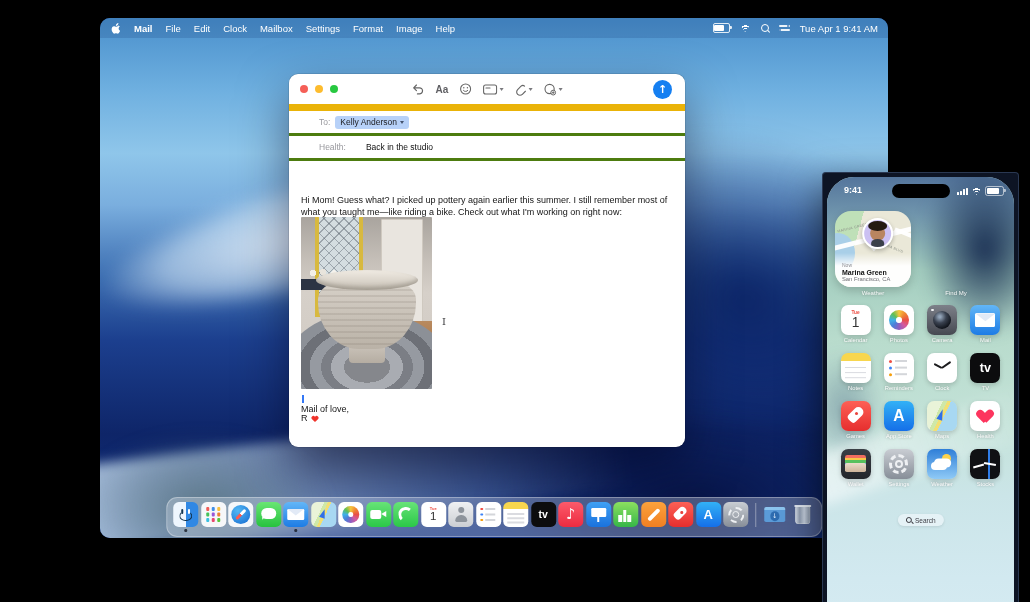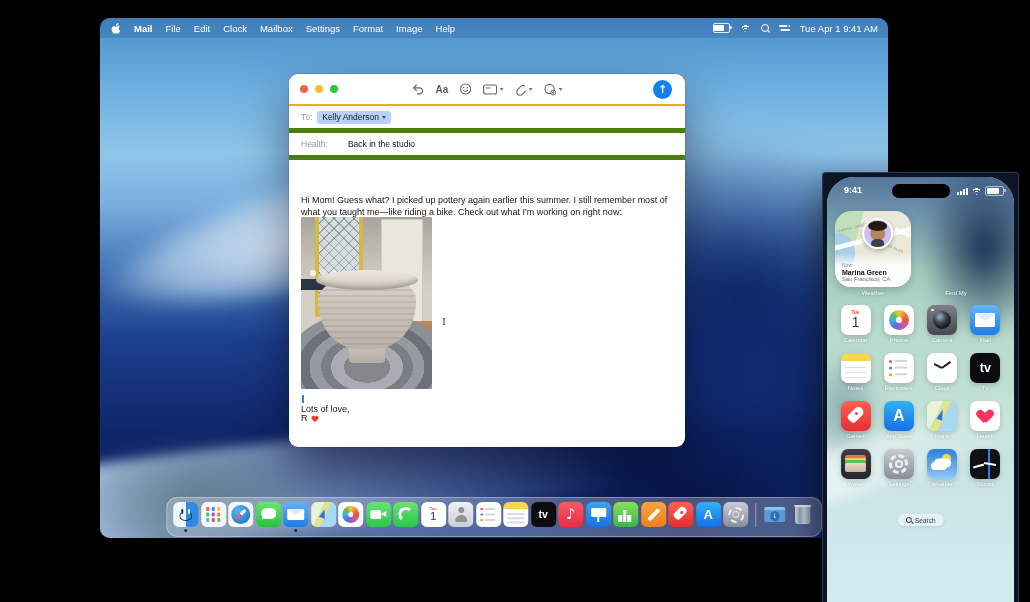--- a/index.html
+++ b/index.html
@@ -130,31 +130,31 @@
         padding:4px 6px 0;gap:2.5px;border-radius:11px;background:rgba(232,238,250,.30);
         border:.5px solid rgba(255,255,255,.32);backdrop-filter:blur(12px);z-index:6;}
   .dock-item{position:relative;display:flex;flex-direction:column;align-items:center;}
   .dock-item .ic{font-size:25px;}
   .run-dot{width:2.5px;height:2.5px;border-radius:50%;background:rgba(20,24,34,.8);margin-top:2px;}
   .dock-sep{width:1px;height:24px;background:rgba(255,255,255,.38);margin:0 4px;align-self:flex-start;margin-top:1px;}
 
   
   .mailwin{position:absolute;left:189px;top:56px;width:396px;height:373px;background:#fff;border-radius:9px;z-index:4;
            box-shadow:0 22px 50px rgba(0,0,25,.5),0 0 0 .5px rgba(0,0,0,.18);font-size:8.5px;color:#1c1c1e;}
-  .wtoolbar{position:relative;height:30px;border-bottom:2px solid #eab308;}
+  .wtoolbar{position:relative;height:30px;border-bottom:7px solid #eab308;}
   .lights{position:absolute;left:11px;top:11px;display:flex;gap:7px;}
   .light{width:8px;height:8px;border-radius:50%;}
   .l-red{background:#f55f57;} .l-yellow{background:#fdbc2e;} .l-green{background:#28c840;}
   .tb-icons{position:absolute;left:50%;top:0;height:30px;transform:translateX(-50%);display:flex;align-items:center;gap:11px;color:#636366;}
   .tb-group{display:flex;align-items:center;gap:2px;}
   .chev{width:0;height:0;border-left:2.6px solid transparent;border-right:2.6px solid transparent;border-top:3.5px solid #7a7a7e;}
   .tb-aa{font-size:10px;font-weight:600;color:#5f5f63;}
   .send-btn{position:absolute;right:13px;top:6px;width:19px;height:19px;border-radius:50%;background:#157ff1;color:#fff;
             display:flex;align-items:center;justify-content:center;font:700 11px/1 "DejaVu Sans",sans-serif;}
-  .frow{display:flex;align-items:center;height:22px;padding:0 12px;border-bottom:5px solid #4d7c0f;}
+  .frow{display:flex;align-items:center;height:22px;padding:0 30px;border-bottom:3px solid #4d7c0f;}
   .frow.sizes{height:25px;}
   .flabel{color:#98989d;}
   .to-pill{display:inline-flex;align-items:center;gap:3px;margin-left:5px;background:#b7d1f8;border-radius:3px;padding:1.5px 5px;color:#1b1b1f;}
   .to-pill .chev{border-top-color:#44536e;border-left-width:2.2px;border-right-width:2.2px;border-top-width:3px;}
   .subj-val{margin-left:20px;color:#111;font-weight:500;}
   .size-right{margin-left:auto;display:flex;align-items:center;gap:5px;}
   .size-select{display:flex;align-items:center;width:62px;height:14px;background:#ededf0;border-radius:4px;box-shadow:0 0 0 .5px rgba(0,0,0,.09);padding-left:6px;color:#111;}
   .stepper{margin-left:auto;margin-right:4px;display:flex;flex-direction:column;gap:1.5px;}
   .stepper .up{width:0;height:0;border-left:2.6px solid transparent;border-right:2.6px solid transparent;border-bottom:3.2px solid #5a5a5e;}
   .stepper .down{width:0;height:0;border-left:2.6px solid transparent;border-right:2.6px solid transparent;border-top:3.2px solid #5a5a5e;}
@@ -365,21 +365,21 @@
         <div class="ph-door"></div>
         <div class="ph-shelf"></div>
         <div class="ph-counter"></div>
         <div class="ph-floor"></div>
         <div class="ph-wheel"></div>
         <div class="ph-foot"></div>
         <div class="ph-bowl"></div>
       </div>
 
       <div class="caret"></div>
-      <div class="closing">Lots of love,</div>
+      <div class="closing">Mail of love,</div>
       <div class="sig">
         <span>R</span>
         <svg width="8" height="8" viewBox="0 0 10 9">
             <path d="M5 8.4 1.3 4.8a2.5 2.5 0 0 1 0-3.5 2.4 2.4 0 0 1 3.4 0l.3.3.3-.3a2.4 2.4 0 0 1 3.4 0 2.5 2.5 0 0 1 0 3.5z" fill="#f0332b"></path>
           </svg>
       </div>
       <div class="ibeam">I</div>
     </div>
   </div>
 

